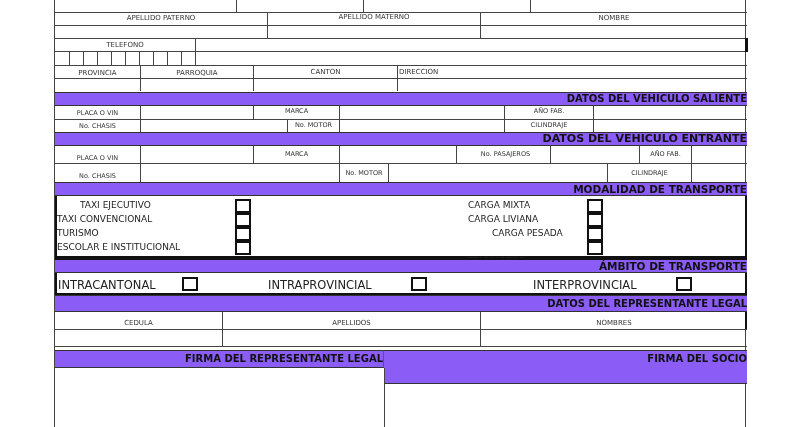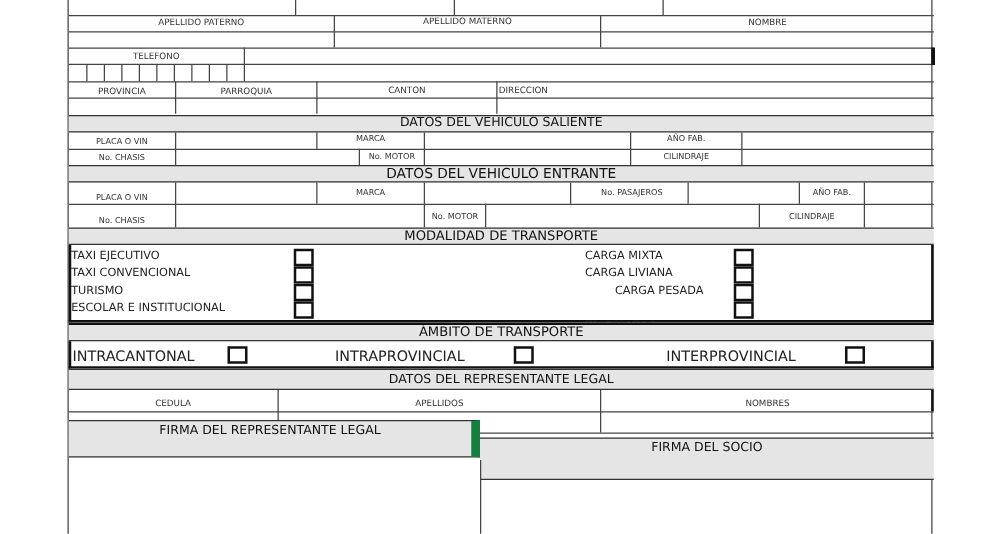--- a/index.html
+++ b/index.html
@@ -3,22 +3,22 @@
 <meta charset="utf-8">
 <style>
   html, body { margin: 0; padding: 0; background: #ffffff; }
   body { width: 800px; height: 427px; position: relative; overflow: hidden;
          font-family: "DejaVu Sans", sans-serif; color: #222; }
   .abs { position: absolute; box-sizing: border-box; }
   .hline { position: absolute; height: 1px; background: #444; }
   .vline { position: absolute; width: 1px; background: #444; }
   .lbl { position: absolute; font-size: 7px; text-align: center; color: #333; white-space: nowrap; }
   .lbl-l { position: absolute; font-size: 7px; color: #333; white-space: nowrap; }
-  .band { position: absolute; background: #e5e5e5; border-top: 1px solid #333; border-bottom: 1px solid #333;
-          font-weight: normal; text-align: center; color: #111; box-sizing: border-box; }
+  .band { position: absolute; background: #8b5cf6; border-top: 1px solid #333; border-bottom: 1px solid #333;
+          font-weight: bold; text-align: right; color: #111; box-sizing: border-box; }
   .chk { position: absolute; width: 16px; height: 14px; border: 2px solid #111; box-sizing: border-box; background: #fff; }
   .opt { position: absolute; font-size: 9px; color: #222; white-space: nowrap; }
   .opt-lg { position: absolute; font-size: 11.5px; color: #222; white-space: nowrap; }
   .field { position: absolute; box-sizing: border-box; }
 </style>
 </head>
 <body>
 
 <div class="abs" style="left:54px;top:0;width:692px;height:427px;border-left:1px solid #444;border-right:1px solid #444;">
 
@@ -117,21 +117,21 @@
   <div class="lbl" style="left:285px;top:169px;width:48px;font-size:6.5px;">No. MOTOR</div>
   <div class="vline" style="left:333px;top:163px;height:19px;"></div>
   <div class="field" style="left:334px;top:164px;width:218px;height:18px;"></div>
   <div class="vline" style="left:552px;top:163px;height:19px;"></div>
   <div class="lbl" style="left:553px;top:169px;width:83px;font-size:6.5px;">CILINDRAJE</div>
   <div class="field" style="left:637px;top:164px;width:55px;height:18px;"></div>
 
   <div class="band" style="left:0;top:182px;width:692px;height:14px;font-size:10.5px;line-height:12px;">MODALIDAD DE TRANSPORTE</div>
   <div class="abs" style="left:0;top:196px;width:692px;height:62px;border:2px solid #111;border-top:none;"></div>
 
-  <div class="opt" style="left:2px;top:200px;">TAXI EJECUTIVO</div>
+  <div class="opt" style="left:2px;top:200px;padding-left:23px;">TAXI EJECUTIVO</div>
   <div class="chk" style="left:180px;top:199px;"></div>
   <div class="opt" style="left:2px;top:214px;">TAXI CONVENCIONAL</div>
   <div class="chk" style="left:180px;top:213px;"></div>
   <div class="opt" style="left:2px;top:228px;">TURISMO</div>
   <div class="chk" style="left:180px;top:227px;"></div>
   <div class="opt" style="left:2px;top:242px;">ESCOLAR E INSTITUCIONAL</div>
   <div class="chk" style="left:180px;top:241px;"></div>
 
   <div class="opt" style="left:413px;top:200px;">CARGA MIXTA</div>
   <div class="chk" style="left:532px;top:199px;"></div>
@@ -157,18 +157,18 @@
   <div class="lbl" style="left:168px;top:319px;width:257px;font-size:7px;">APELLIDOS</div>
   <div class="vline" style="left:425px;top:312px;height:34px;"></div>
   <div class="lbl" style="left:426px;top:319px;width:266px;font-size:7px;">NOMBRES</div>
   <div class="abs" style="left:690px;top:312px;width:2px;height:17px;background:#111;"></div>
   <div class="hline" style="left:0;top:329px;width:692px;"></div>
   <div class="field" style="left:0;top:330px;width:167px;height:16px;"></div>
   <div class="field" style="left:168px;top:330px;width:257px;height:16px;"></div>
   <div class="field" style="left:426px;top:330px;width:266px;height:16px;"></div>
   <div class="hline" style="left:0;top:346px;width:692px;"></div>
 
-  <div class="band" style="left:0;top:336px;width:329px;height:30px;font-size:10px;line-height:16px;border-right:7px solid #15803d;">FIRMA DEL REPRESENTANTE LEGAL</div>
+  <div class="band" style="left:0;top:350px;width:329px;height:18px;font-size:10px;line-height:16px;border-right:1px solid #15803d;">FIRMA DEL REPRESENTANTE LEGAL</div>
   <div class="band" style="left:329px;top:350px;width:363px;height:34px;font-size:10px;line-height:16px;">FIRMA DEL SOCIO</div>
   <div class="vline" style="left:329px;top:368px;height:59px;"></div>
   <div class="field" style="left:0;top:368px;width:329px;height:59px;"></div>
   <div class="field" style="left:330px;top:368px;width:362px;height:59px;"></div>
 </div>
 
 </body></html>

